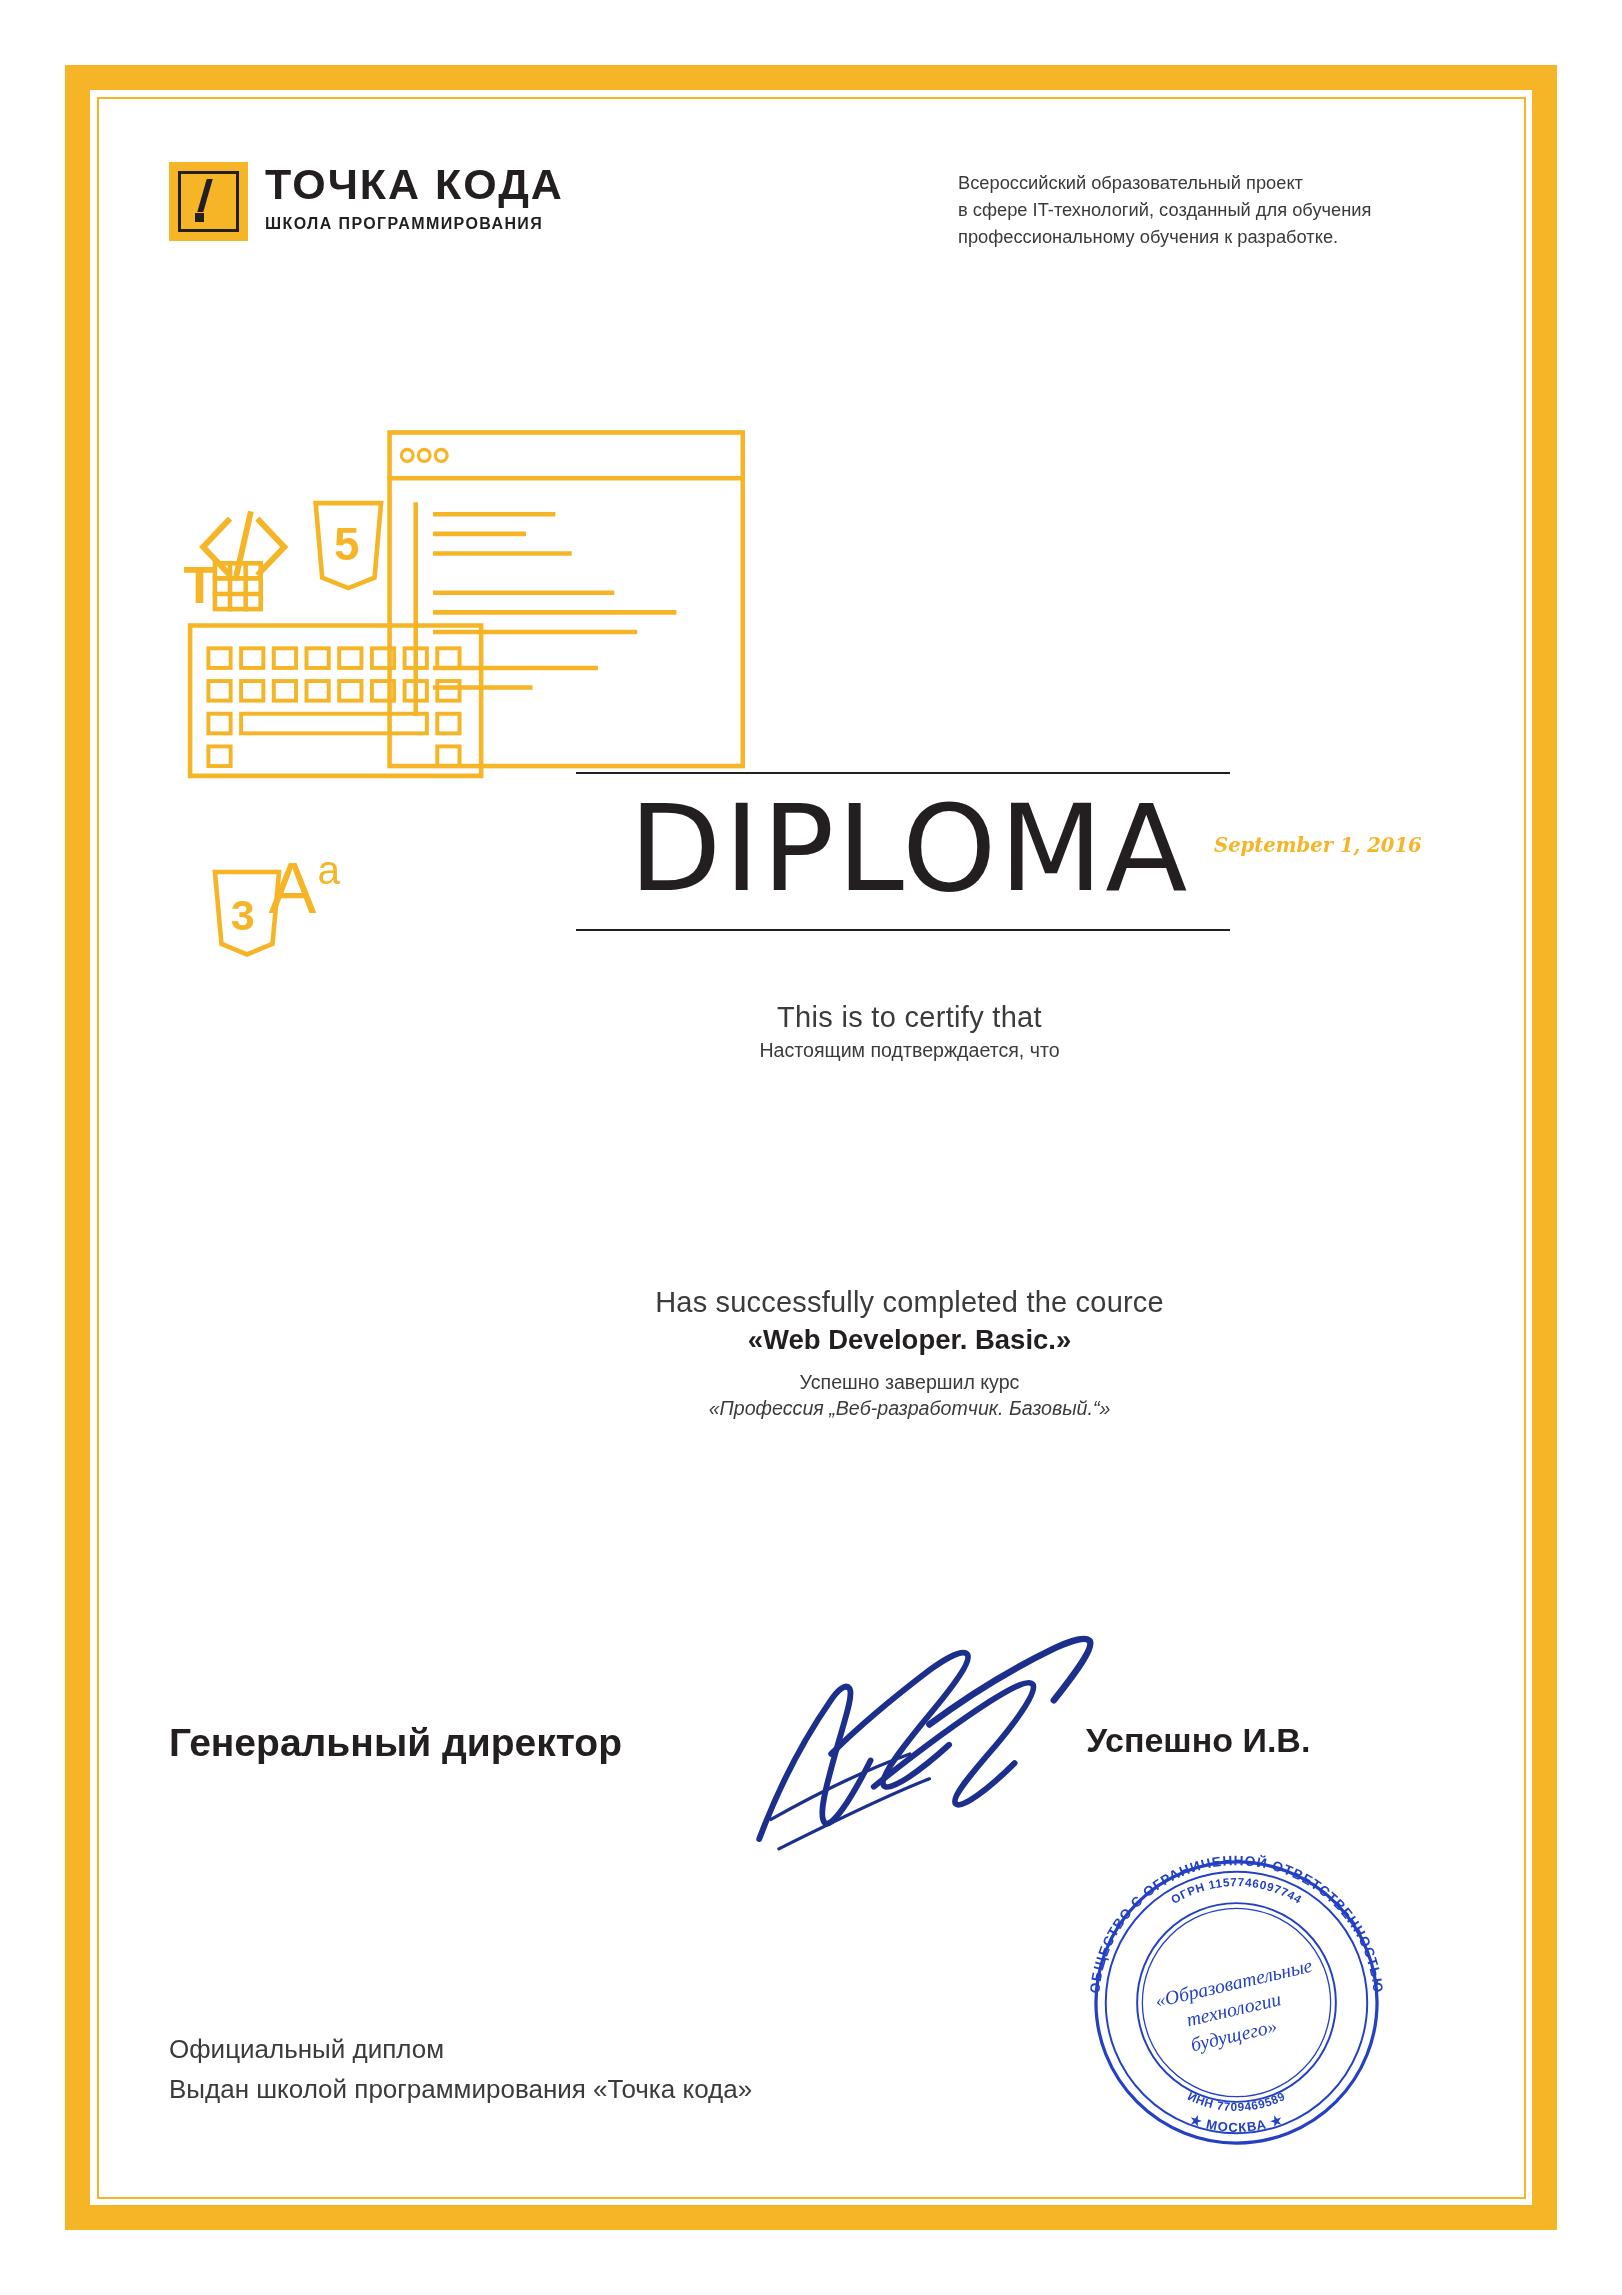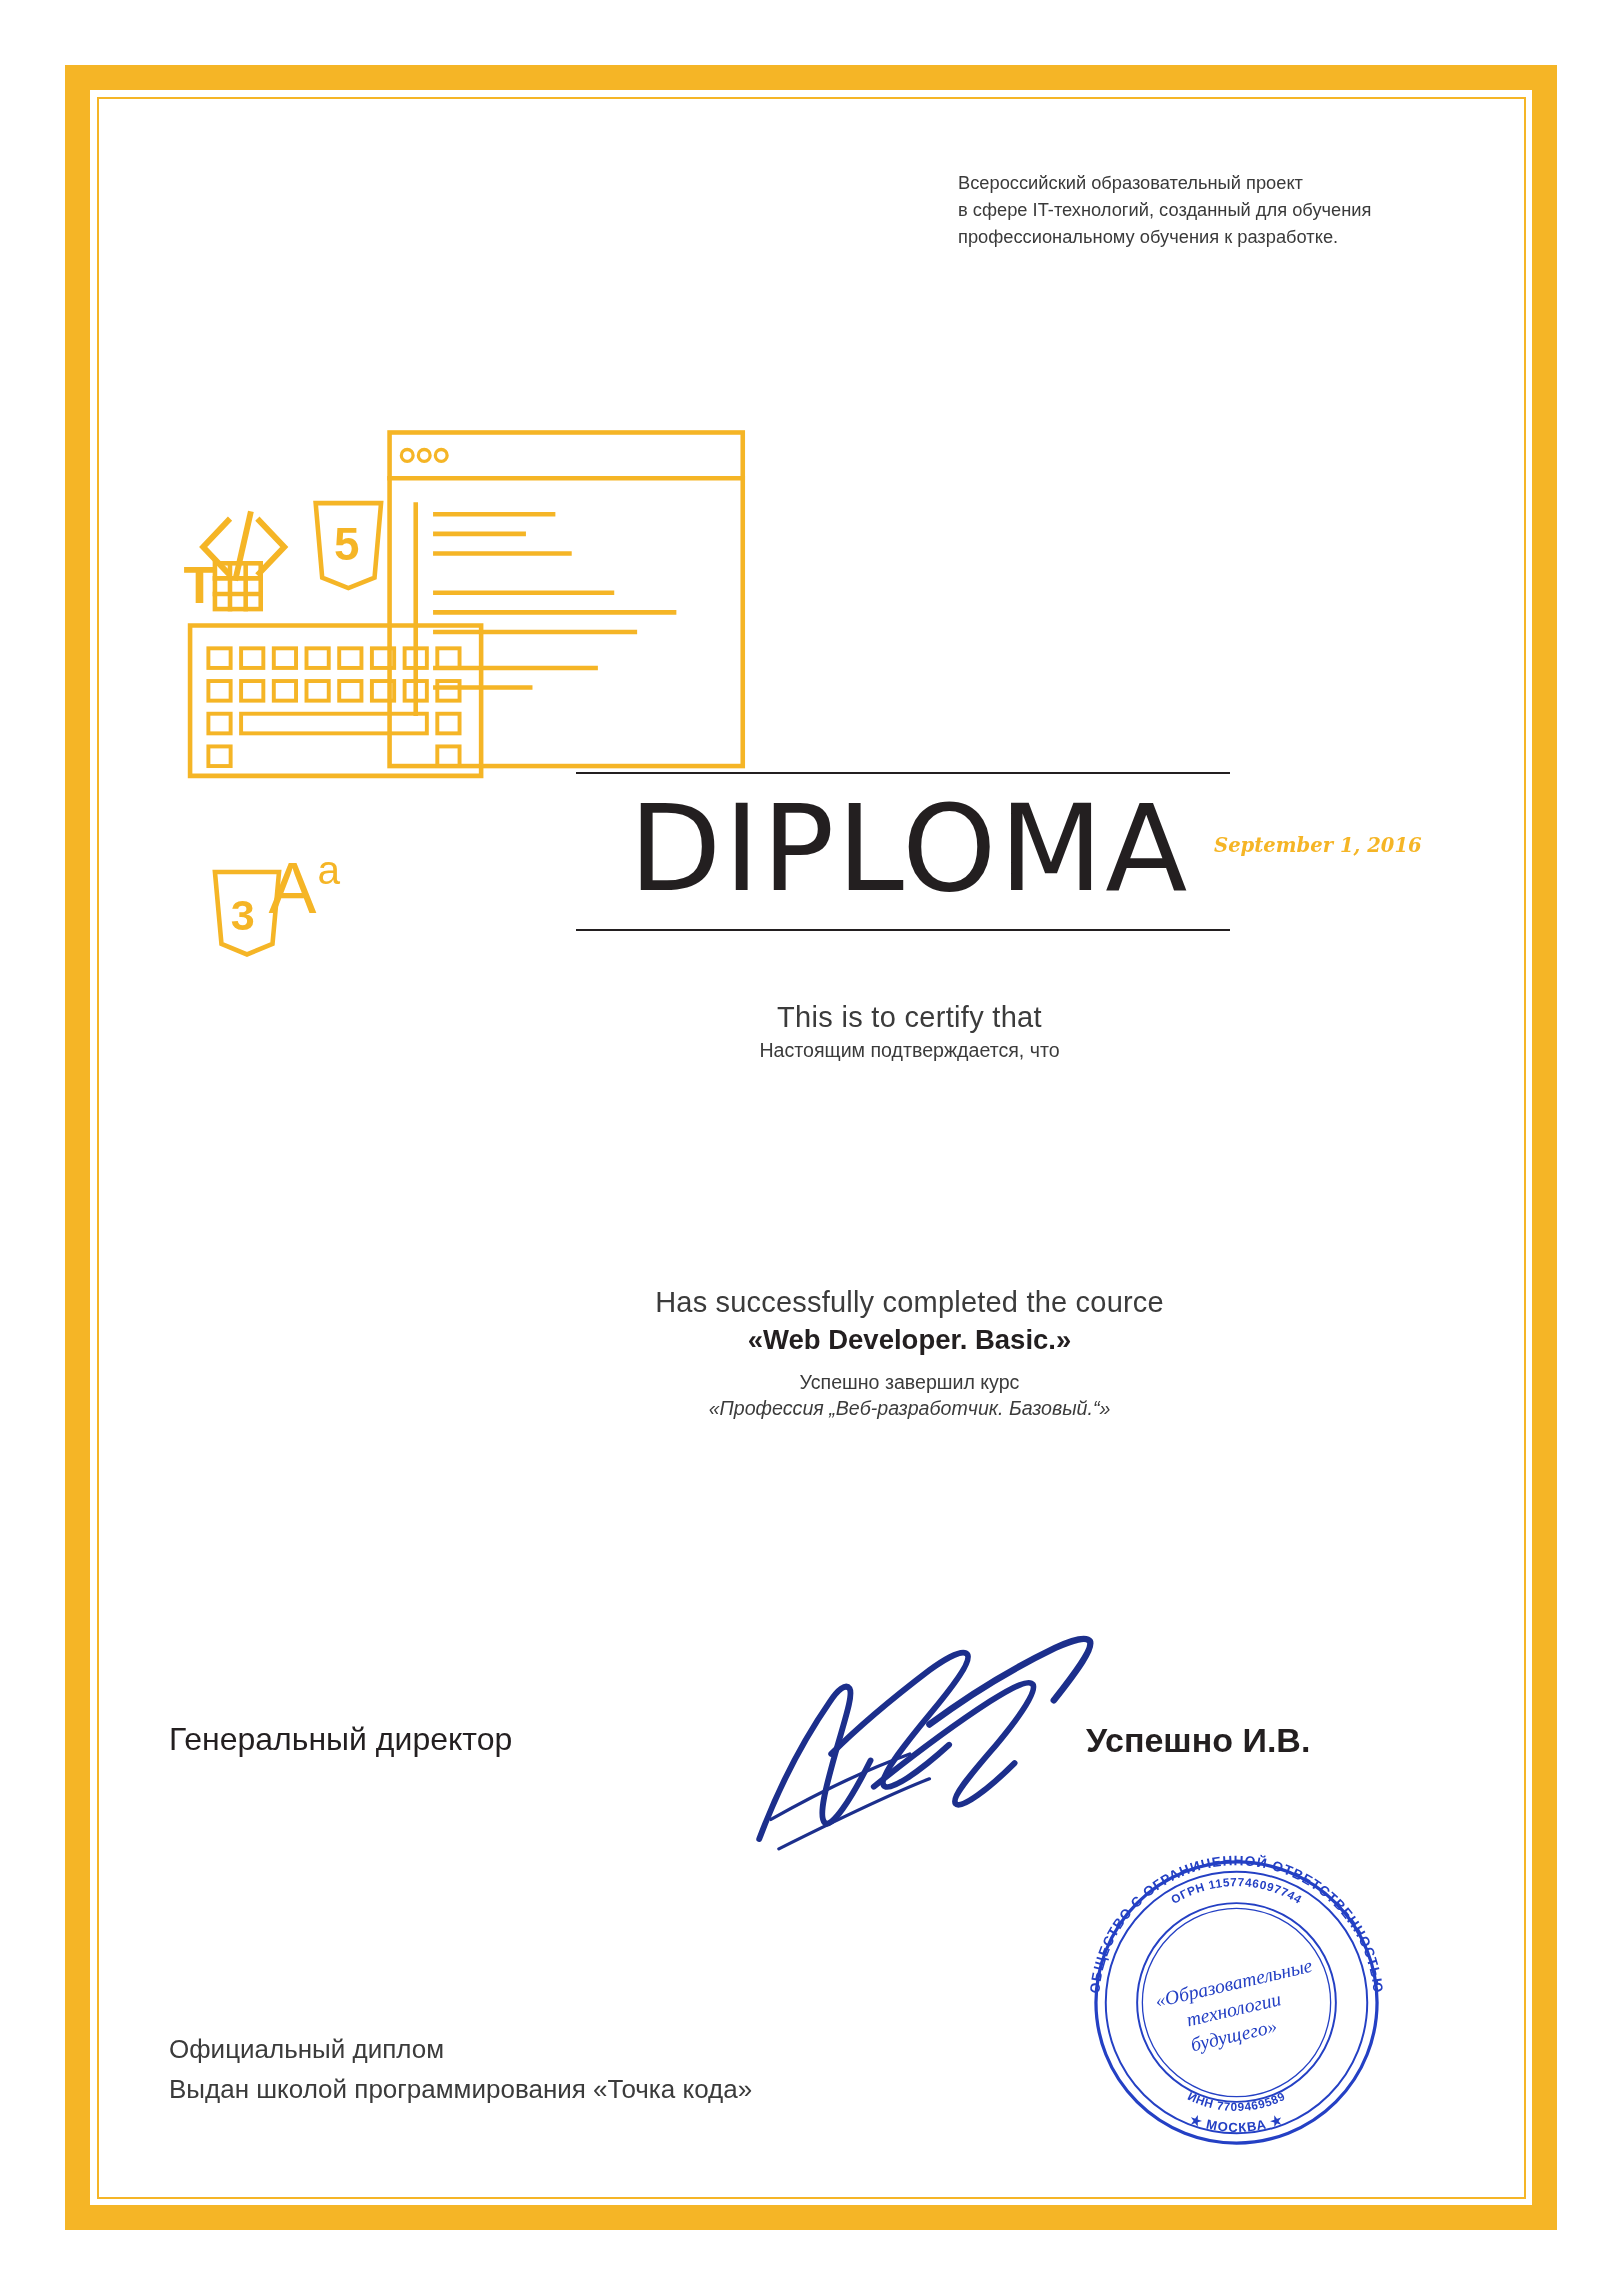--- a/index.html
+++ b/index.html
@@ -222,22 +222,22 @@
     font-size: 19.6px;
     color: #3b3b3b;
     font-style: italic;
   }
 
   
   .sig-title {
     position: absolute;
     left: 169px;
     top: 1721px;
-    font-size: 32px;
-    font-weight: normal;
+    font-size: 39px;
+    font-weight: bold;
     color: #231f20;
     white-space: nowrap;
   }
   .sig-name {
     position: absolute;
     left: 1086px;
     top: 1721px;
     font-size: 34px;
     font-weight: bold;
     color: #231f20;
@@ -271,20 +271,31 @@
 </style>
 </head>
 <body>
 
 <div class="page">
 
   <div class="frame-outer"></div>
   <div class="frame-inner"></div>
 
   <div class="header">
+    <div class="logo-wrap">
+      <div class="logo-mark">
+        <div class="inner-box"></div>
+        <div class="slash"></div>
+        <div class="dot"></div>
+      </div>
+      <div class="logo-text">
+        <div class="logo-title">ТОЧКА КОДА</div>
+        <div class="logo-sub">ШКОЛА ПРОГРАММИРОВАНИЯ</div>
+      </div>
+    </div>
     <div class="header-desc">
       <div>Всероссийский образовательный проект</div>
       <div>в сфере IT-технологий, созданный для обучения</div>
       <div>профессиональному обучения к разработке.</div>
     </div>
   </div>
 
   <div class="illustration">
     <svg width="726" height="622" viewBox="0 0 1110 950" fill="none" xmlns="http://www.w3.org/2000/svg">
       <g stroke="#f5b526" stroke-width="7" fill="none" stroke-linecap="square">

